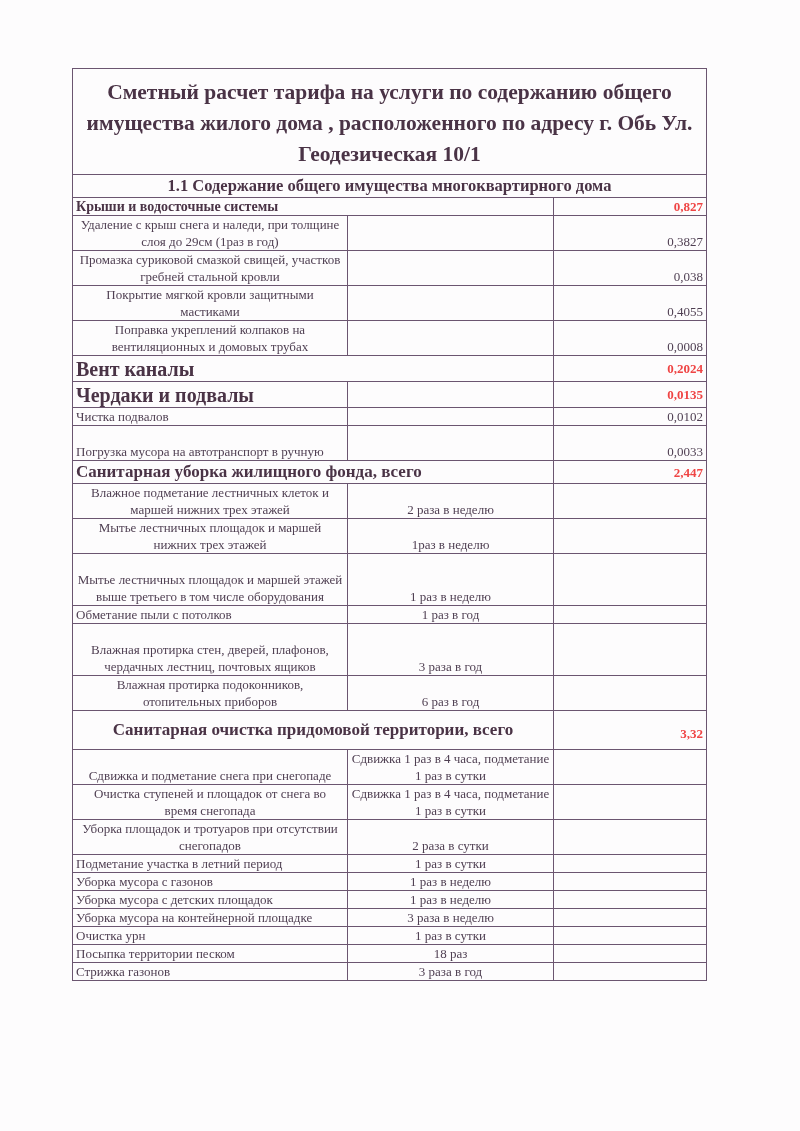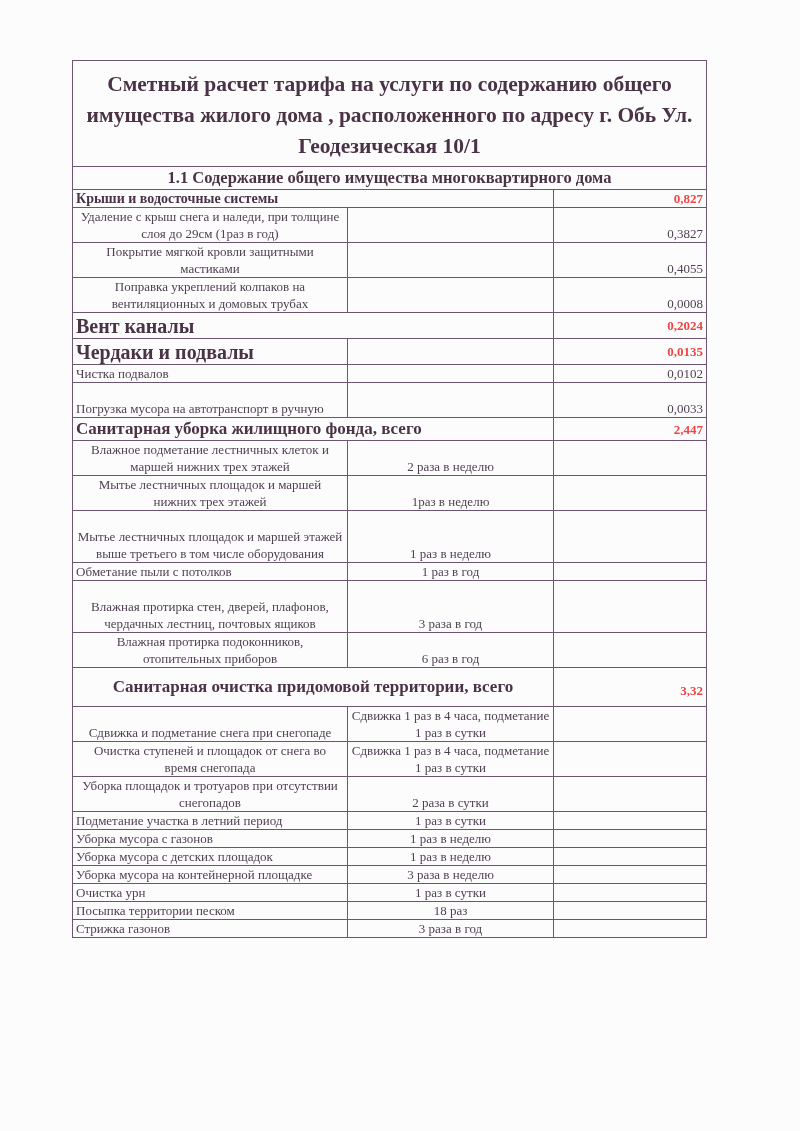--- a/index.html
+++ b/index.html
@@ -2,21 +2,21 @@
 <html><head>
 <meta charset="utf-8">
 <style>
   html, body { margin:0; padding:0; }
   body {
     width:800px; height:1131px; background:#fdfcfd; position:relative;
     font-family:"Liberation Serif", "DejaVu Serif", serif; color:#4a3a4c;
     overflow:hidden;
   }
   .sheet {
-    position:absolute; left:72px; top:60px; width:634px;
+    position:absolute; left:72px; top:68px; width:634px;
   }
   table {
     border-collapse:collapse; width:634px; table-layout:fixed;
   }
   td {
     border:1.4px solid #6b5570; padding:0 3px; vertical-align:bottom;
     font-size:13px; line-height:17px; color:#4f3f52;
   }
   col.c1 { width:275px; }
   col.c2 { width:206px; }
@@ -62,20 +62,25 @@
   <tr class="h1">
     <td colspan="2" class="sec left">Крыши и водосточные системы</td>
     <td class="num-bold">0,827</td>
   </tr>
   <tr class="h2">
     <td class="center">Удаление с крыш снега и наледи, при толщине слоя до 29см (1раз в год)</td>
     <td class="center"></td>
     <td class="num">0,3827</td>
   </tr>
   <tr class="h2">
+    <td class="center">Промазка суриковой смазкой свищей, участков гребней стальной кровли</td>
+    <td class="center"></td>
+    <td class="num">0,038</td>
+  </tr>
+  <tr class="h2">
     <td class="center">Покрытие мягкой кровли защитными мастиками</td>
     <td class="center"></td>
     <td class="num">0,4055</td>
   </tr>
   <tr class="h2">
     <td class="center">Поправка укреплений колпаков на вентиляционных и домовых трубах</td>
     <td class="center"></td>
     <td class="num">0,0008</td>
   </tr>
 

